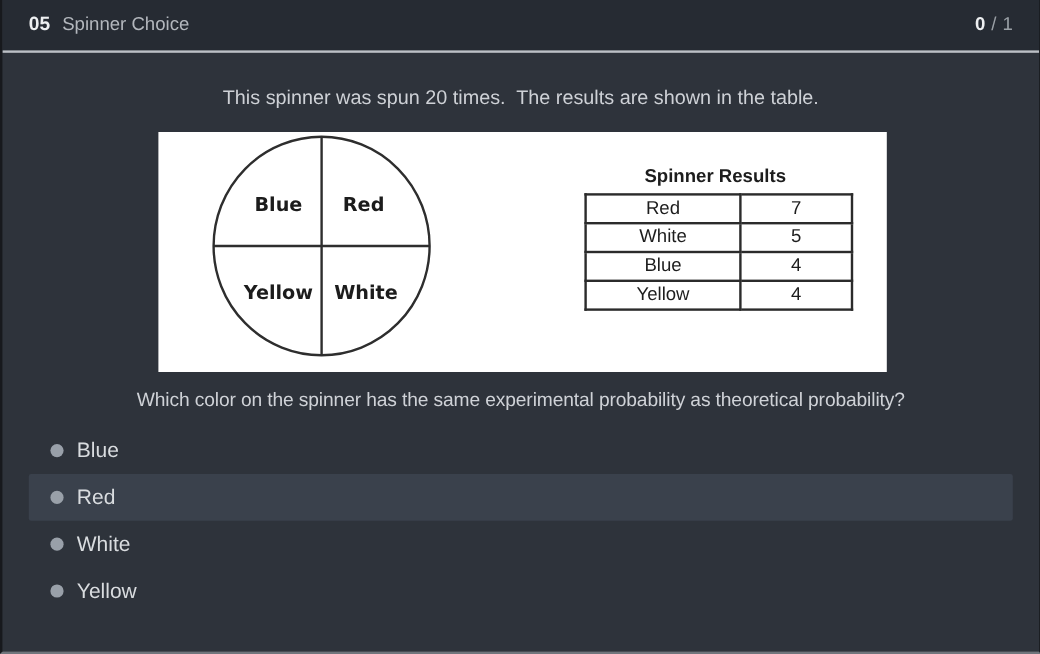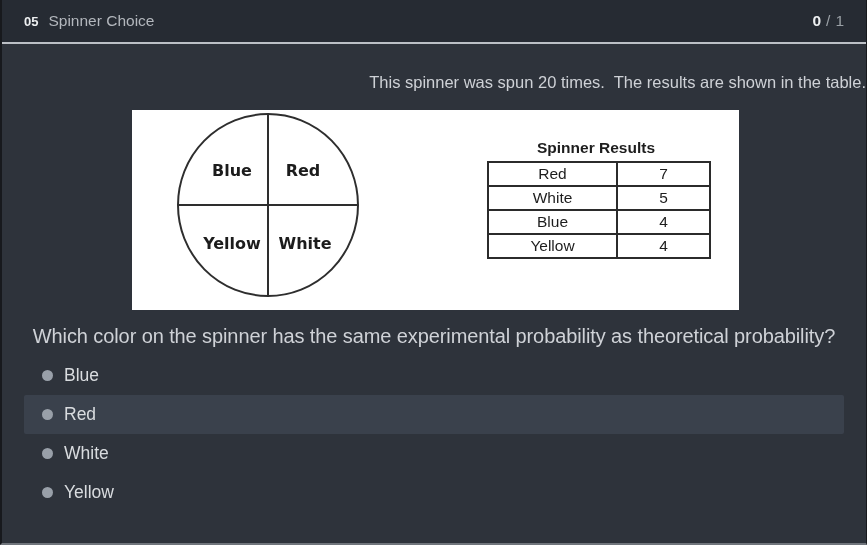--- a/index.html
+++ b/index.html
@@ -14,38 +14,38 @@
     border-bottom:2px solid #70757c;
     box-sizing:border-box;
   }
   
   .hdr{
     position:absolute;top:0;left:0;right:0;height:42px;
     background:#262b33;
     display:flex;align-items:center;
     padding:0 22px;box-sizing:border-box;
   }
-  .hdr .qnum{font-weight:700;color:#edeff1;font-size:13px;margin-right:10px;}
+  .hdr .qnum{font-weight:700;color:#edeff1;font-size:16px;margin-right:10px;}
   .hdr .qtype{color:#b3b7bd;font-size:15.5px;}
   .hdr .spacer{flex:1;}
   .score{display:flex;align-items:baseline;font-size:15.5px;}
   .score .cur{font-weight:700;color:#edeff1;}
   .score .sep{color:#9aa0a6;margin:0 5px;}
   .score .tot{color:#9aa0a6;}
   .hdr-divider{position:absolute;top:42px;left:0;right:0;height:2px;background:#bcc0c6;}
 
   
   .intro{
     position:absolute;top:73px;left:0;right:0;margin:0;
-    text-align:right;color:#ced1d6;font-size:16.5px;
+    text-align:center;color:#ced1d6;font-size:16.5px;
     white-space:pre-wrap;
   }
   .prompt{
     position:absolute;top:325px;left:0;right:0;margin:0;
-    text-align:center;color:#cfd2d7;font-size:20px;letter-spacing:-0.1px;
+    text-align:center;color:#cfd2d7;font-size:16px;letter-spacing:-0.1px;
   }
 
   
   .worksheet{
     position:absolute;left:130px;top:110px;width:607px;height:200px;
     background:#ffffff;margin:0;
   }
   .worksheet > *{filter:blur(0.25px);}
   .spinner-svg{position:absolute;left:0;top:0;}
   .spinner-svg text{

